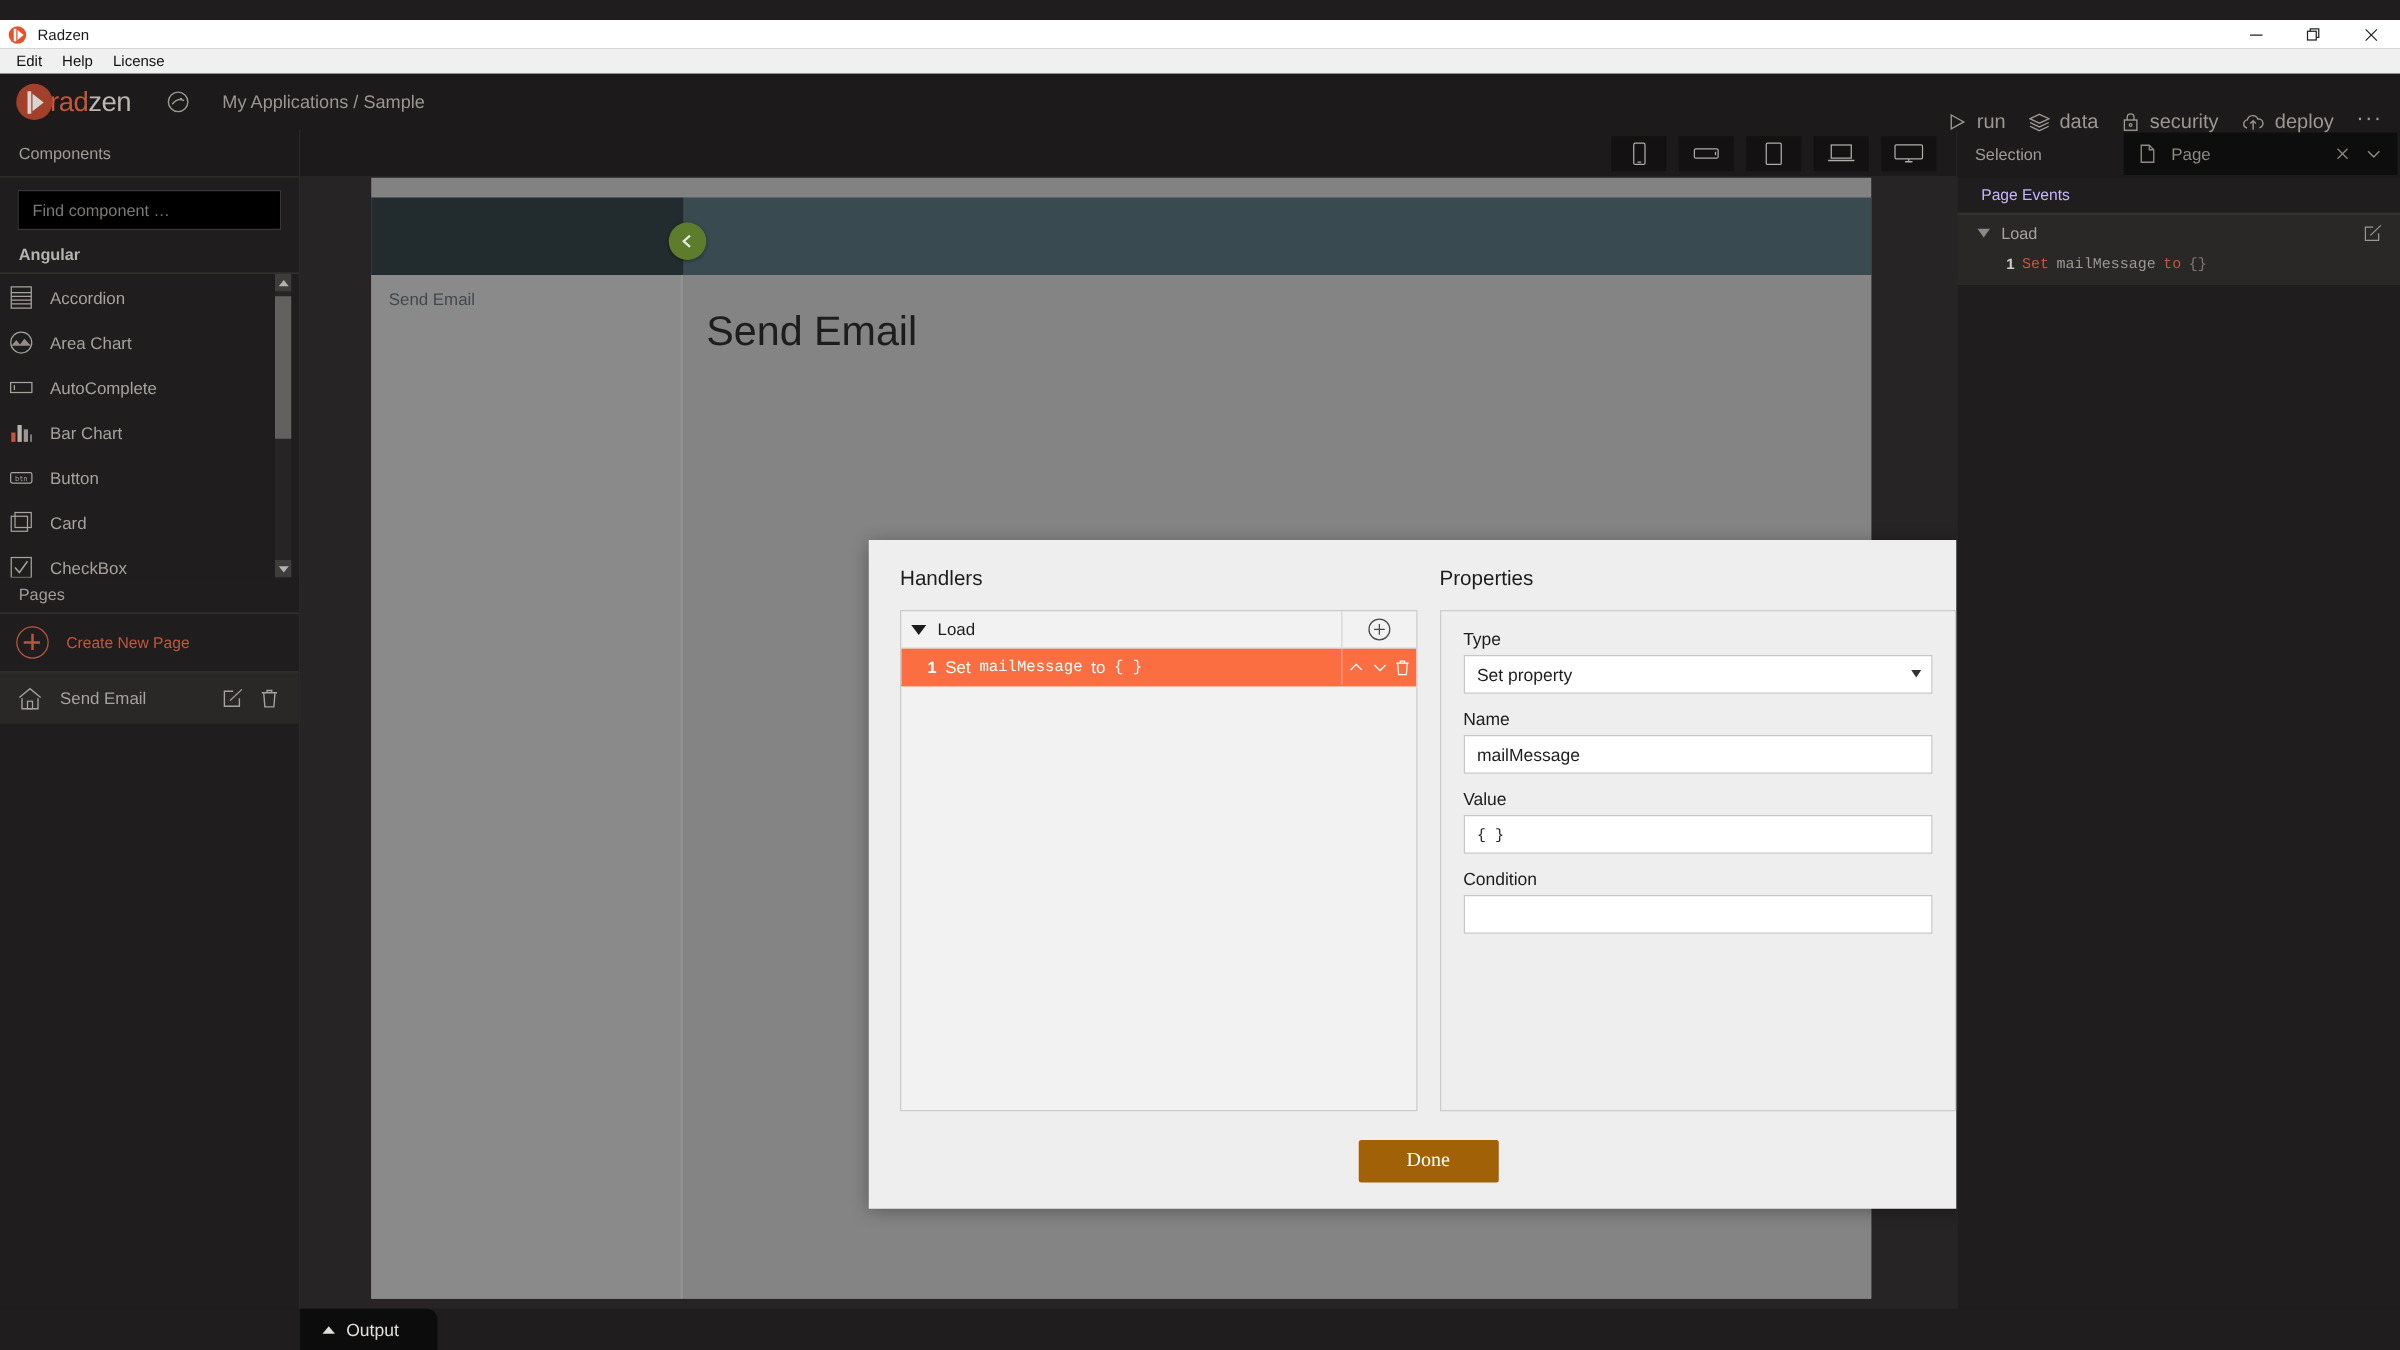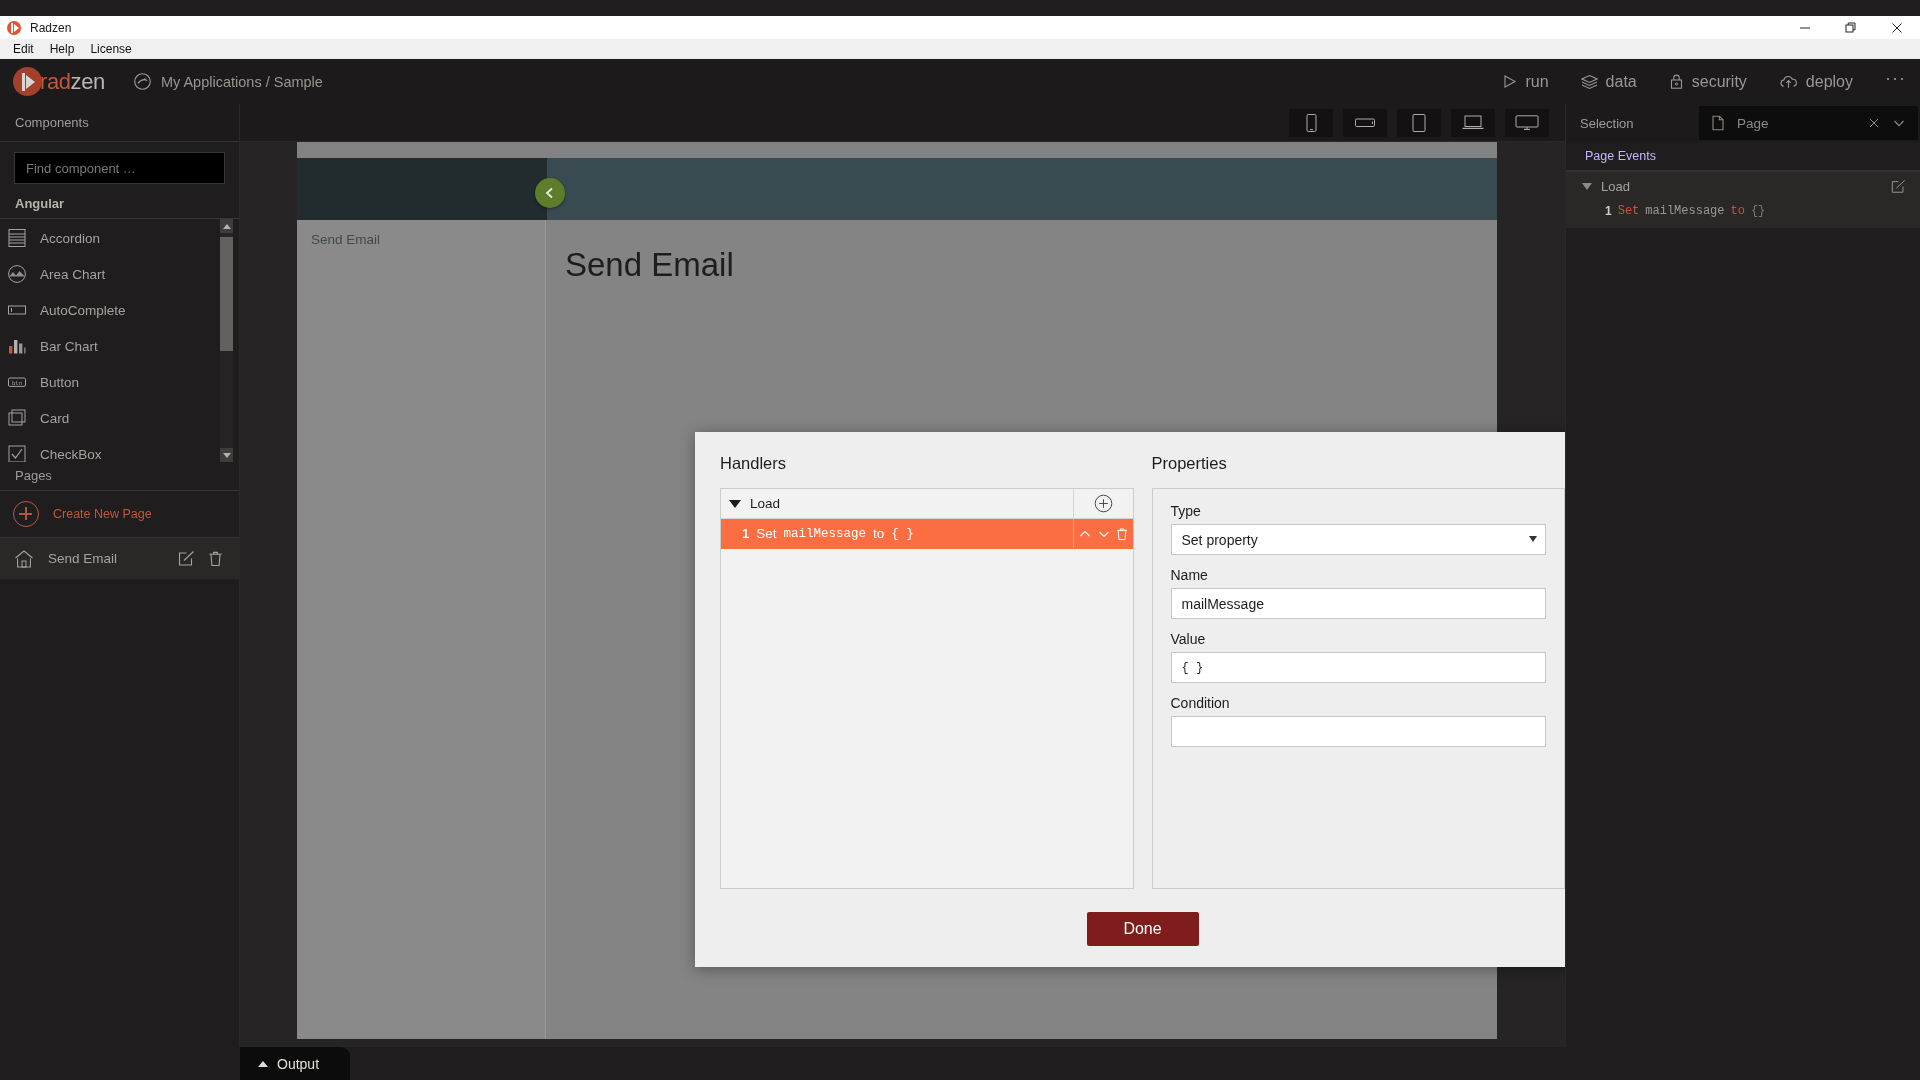--- a/index.html
+++ b/index.html
@@ -61,28 +61,28 @@
     width: 3px; height: 18px; background: #d9d5d2;
   }
   .brand-mark::after {
     content: ""; position: absolute; left: 13px; top: 8px;
     width: 0; height: 0; border-left: 9px solid #d9d5d2;
     border-top: 7px solid transparent; border-bottom: 7px solid transparent;
   }
   .brand-rad { font-size: 22px; color: #c1573c; margin-left: -2px; letter-spacing: -0.4px;}
   .brand-zen { font-size: 22px; color: #b9b6b3; letter-spacing: -0.4px;}
   .breadcrumb {
-    display: flex; align-items: center; margin-left: 28px; gap: 9px;
+    display: flex; align-items: center; margin-left: 28px; gap: 26px;
     font-size: 14.5px; color: #9a9691;
   }
   .bc-icon { width: 19px; height: 19px; display: block; }
 
   .header-actions {
-    position: absolute; right: 14px; top: 0; height: 45px;
-    display: flex; align-items: center; gap: 32px;
+    position: absolute; right: 14px; top: 16px; height: 45px;
+    display: flex; align-items: center; gap: 18px;
   }
   .hact {
     display: flex; align-items: center; gap: 8px;
     font-size: 16px; color: #9b9793;
   }
   .hact svg { display: block; }
   .hdots { font-size: 18px; color: #9b9793; letter-spacing: 1px; padding-bottom: 7px; }
 
   
   .main { display: flex; height: 1012px; }
@@ -269,23 +269,23 @@
   .select-wrap .field-input { margin-bottom: 0; padding-right: 26px; }
   .caret {
     position: absolute; right: 9px; top: 12px;
     width:0;height:0;border-left:4.5px solid transparent;border-right:4.5px solid transparent;
     border-top:6px solid #333;
   }
   .dlg-footer {
     height: 76px; display: flex; align-items: center; justify-content: center;
   }
   .done-btn {
-    background: #7f1d1d; color: #fff; border: none; font-size: 16px;
+    background: #a16207; color: #fff; border: none; font-size: 16px;
     width: 112px; height: 34px; border-radius: 2px; cursor: pointer;
-    font-family: Liberation Sans, sans-serif;
+    font-family: Liberation Serif, serif;
   }
 
   
   .rightpanel {
     width: 355px; flex: none; background: #1f1d1d; display: flex; flex-direction: column;
     border-left: 1px solid #2b2828;
   }
   .rp-head { height: 38px; display: flex; align-items: stretch; background: #1c1a1a; }
   .rp-head-label {
     width: 133px; display: flex; align-items: center; padding-left: 14px;

